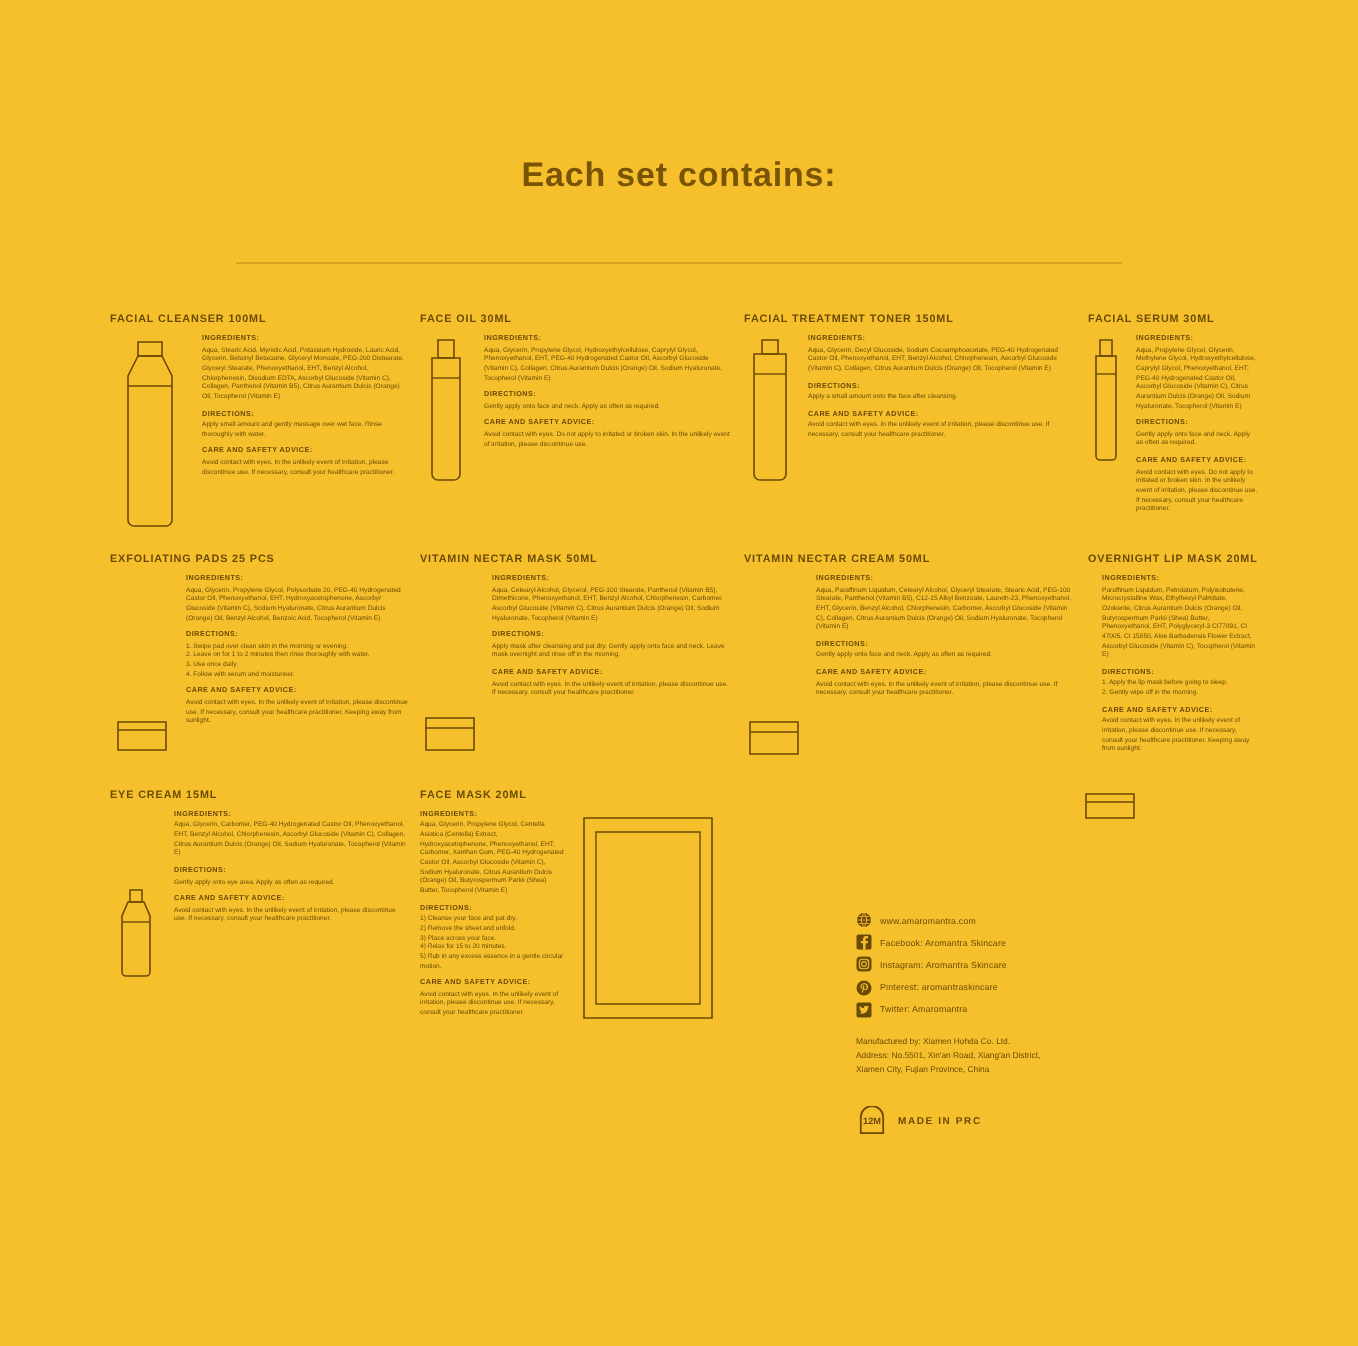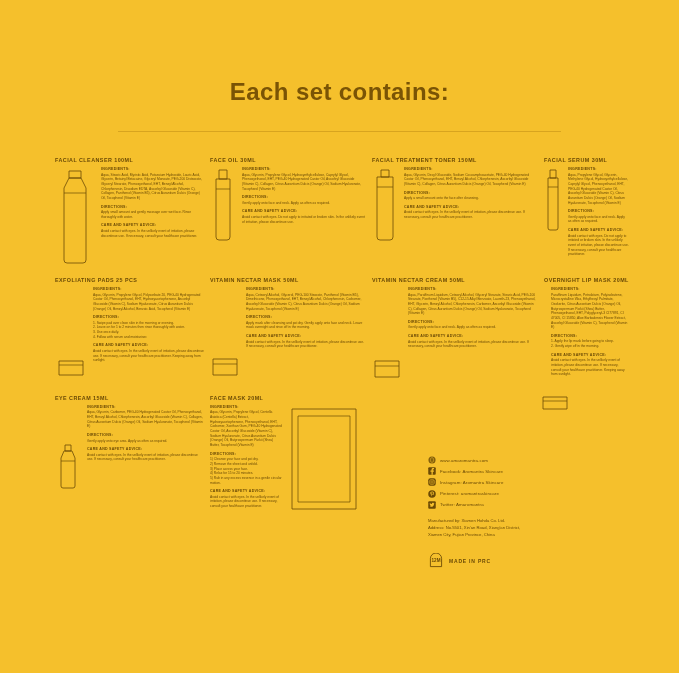--- a/index.html
+++ b/index.html
@@ -19,21 +19,21 @@
     width: 679px;
     height: 673px;
     background: #f5c02c;
   }
   .title {
     position: absolute;
     top: 78px;
     left: 0;
     width: 679px;
     text-align: center;
-    font-size: 24px;
+    font-size: 17px;
     font-weight: bold;
     color: #7a5405;
     letter-spacing: 0.4px;
   }
   .rule {
     position: absolute;
     top: 131px;
     left: 118px;
     width: 443px;
     height: 1px;

